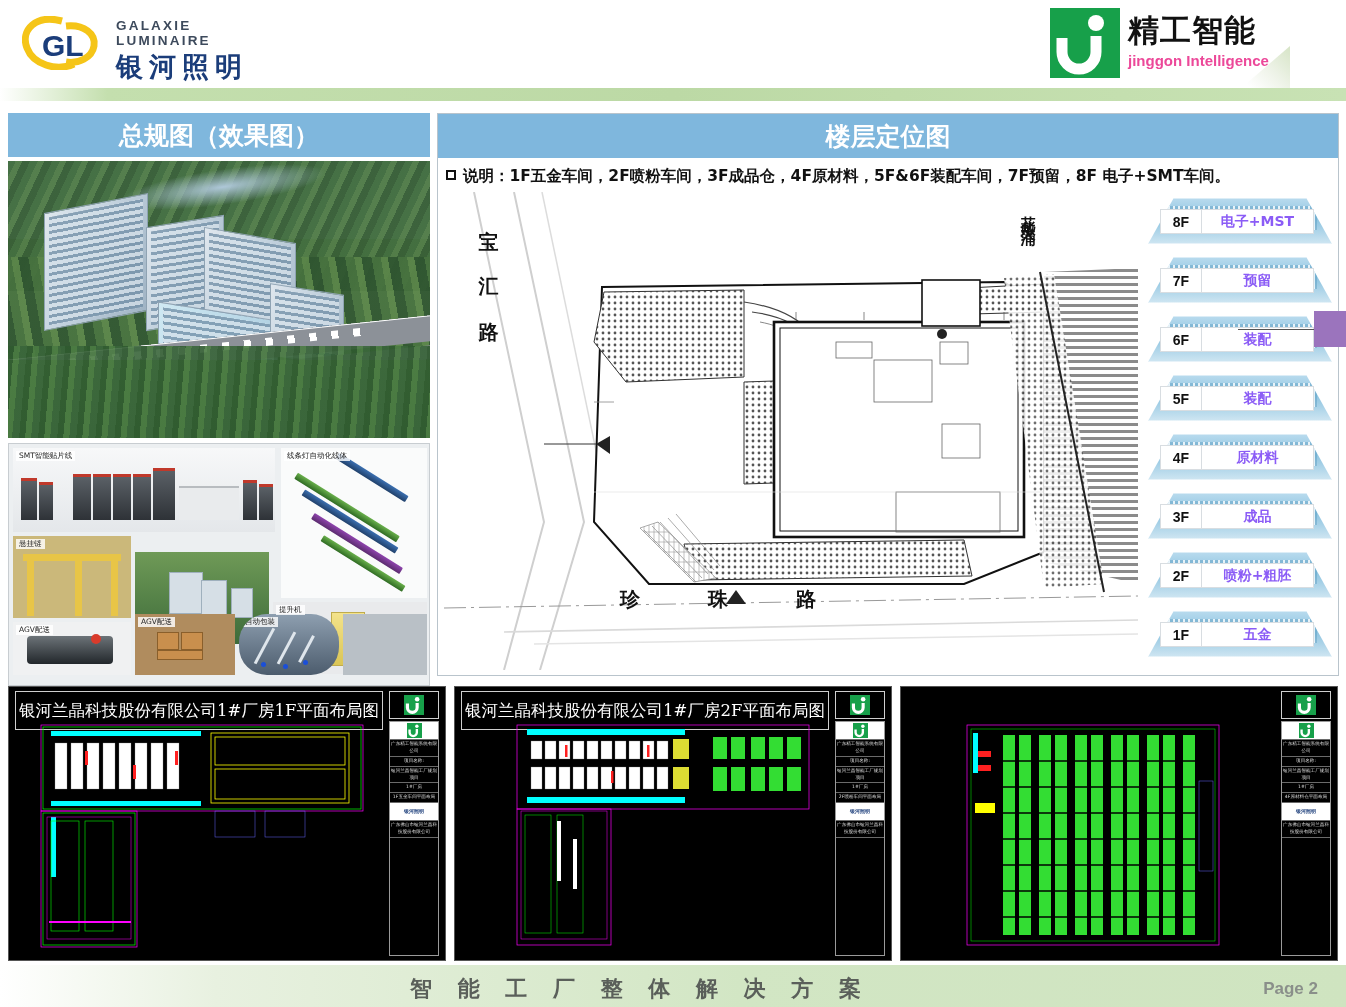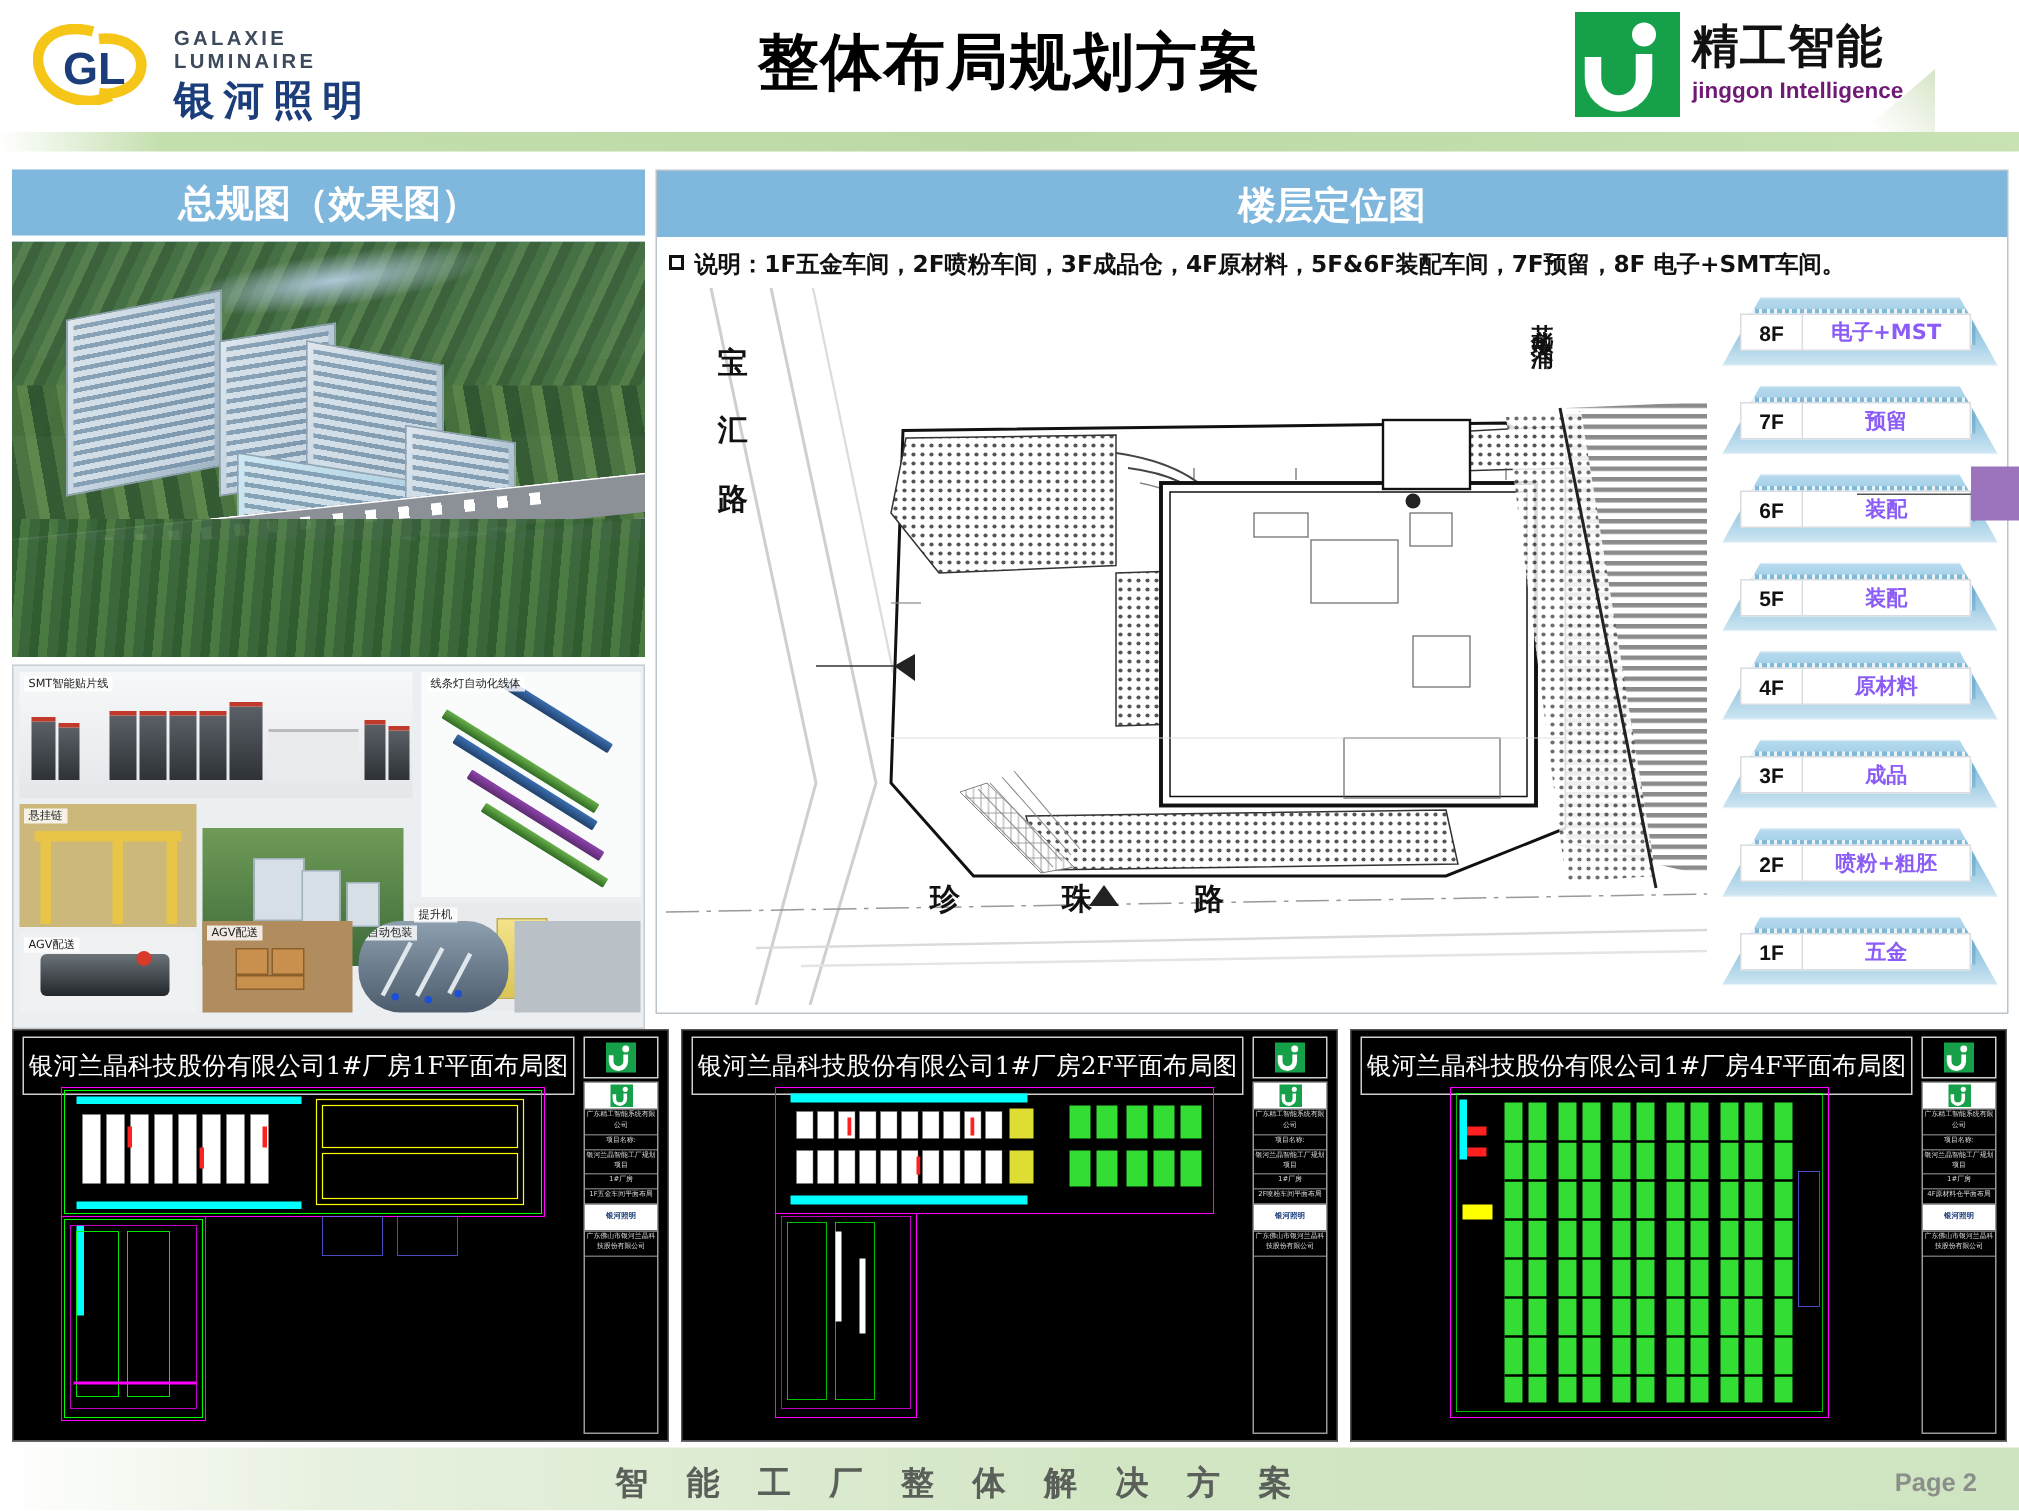--- a/index.html
+++ b/index.html
@@ -27,21 +27,21 @@
   .slide-title { position: absolute; left: 0; top: 14px; width: 1346px; text-align: center;
                  font-size: 41px; font-weight: bold; color: #000;
                  font-family: "DejaVu Sans", "Liberation Sans", sans-serif; letter-spacing: 1px; }
 
   
   .jg-logo { position: absolute; left: 1050px; top: 8px; width: 240px; height: 70px; }
   .jg-mark { position: absolute; left: 0; top: 0; width: 70px; height: 70px; background: #17a04a; }
   .jg-mark .j-glyph { position: absolute; left: 0; top: 0; width: 70px; height: 70px; }
   .jg-cn { position: absolute; left: 78px; top: 2px; font-size: 31px; font-weight: bold; color: #111;
            letter-spacing: 1px; font-family: "DejaVu Sans", "Liberation Sans", sans-serif; }
-  .jg-en { position: absolute; left: 78px; top: 44px; font-size: 15px; font-weight: bold; color: #701a75;
+  .jg-en { position: absolute; left: 78px; top: 44px; font-size: 15px; font-weight: bold; color: #ec4899;
            font-family: "Liberation Sans", sans-serif; }
   .page-curl { position: absolute; right: 0; top: 38px; width: 58px; height: 50px;
                background: linear-gradient(225deg, #d6e4c6 0%, #eef3e8 40%, #ffffff 75%);
                clip-path: polygon(100% 0, 100% 100%, 0 100%); }
 
   
   .left-panel { position: absolute; left: 8px; top: 113px; width: 422px; height: 563px; }
   .panel-head { height: 44px; background: #7fb7dd; color: #fff; font-size: 25px; font-weight: bold;
                 display: flex; align-items: center; justify-content: center;
                 font-family: "DejaVu Sans", "Liberation Sans", sans-serif; }
@@ -188,21 +188,20 @@
         <path d="M40 5 C14 -2 -2 14 5 32 C11 48 34 56 52 48" fill="none" stroke="#f5c518" stroke-width="7"></path>
         <path d="M44 10 C62 8 74 18 72 30 C70 42 56 48 44 46" fill="none" stroke="#f5c518" stroke-width="7"></path>
         <text x="20" y="40" font-family="Liberation Sans, sans-serif" font-size="30" font-weight="bold" fill="#1b3d7a">GL</text>
       </svg>
       <div class="gl-text-wrap">
         <div class="gl-en">GALAXIE LUMINAIRE</div>
         <div class="gl-cn">银河照明</div>
       </div>
     </div>
 
-    <div class="slide-title">整体布局规划方案</div>
 
     <div class="jg-logo">
       <div class="jg-mark">
         <svg class="j-glyph" viewBox="0 0 70 70">
           <circle cx="46" cy="15" r="8" fill="#fff"></circle>
           <path d="M46 28 L46 44 A17 17 0 0 1 12 44 L12 30" fill="none" stroke="#fff" stroke-width="11" stroke-linecap="butt"></path>
         </svg>
       </div>
       <div class="jg-cn">精工智能</div>
       <div class="jg-en">jinggon Intelligence</div>
@@ -623,21 +622,20 @@
             </g>
           <g fill="#ffffff">
               <rect x="96" y="100" width="4" height="60"></rect>
               <rect x="112" y="118" width="4" height="50"></rect>
             </g>
         </svg>
       </div>
     </div>
 
     <div class="cad">
-      <div class="cad-title">银河兰晶科技股份有限公司1#厂房4F平面布局图</div>
       <div class="cad-logo">
         <div class="sq">
           <svg viewBox="0 0 70 70" width="20" height="20">
               <circle cx="46" cy="15" r="8" fill="#fff"></circle>
             <path d="M46 28 L46 44 A17 17 0 0 1 12 44 L12 30" fill="none" stroke="#fff" stroke-width="11"></path>
             </svg>
         </div>
       </div>
       <div class="cad-side">
         <div class="row logo2">

